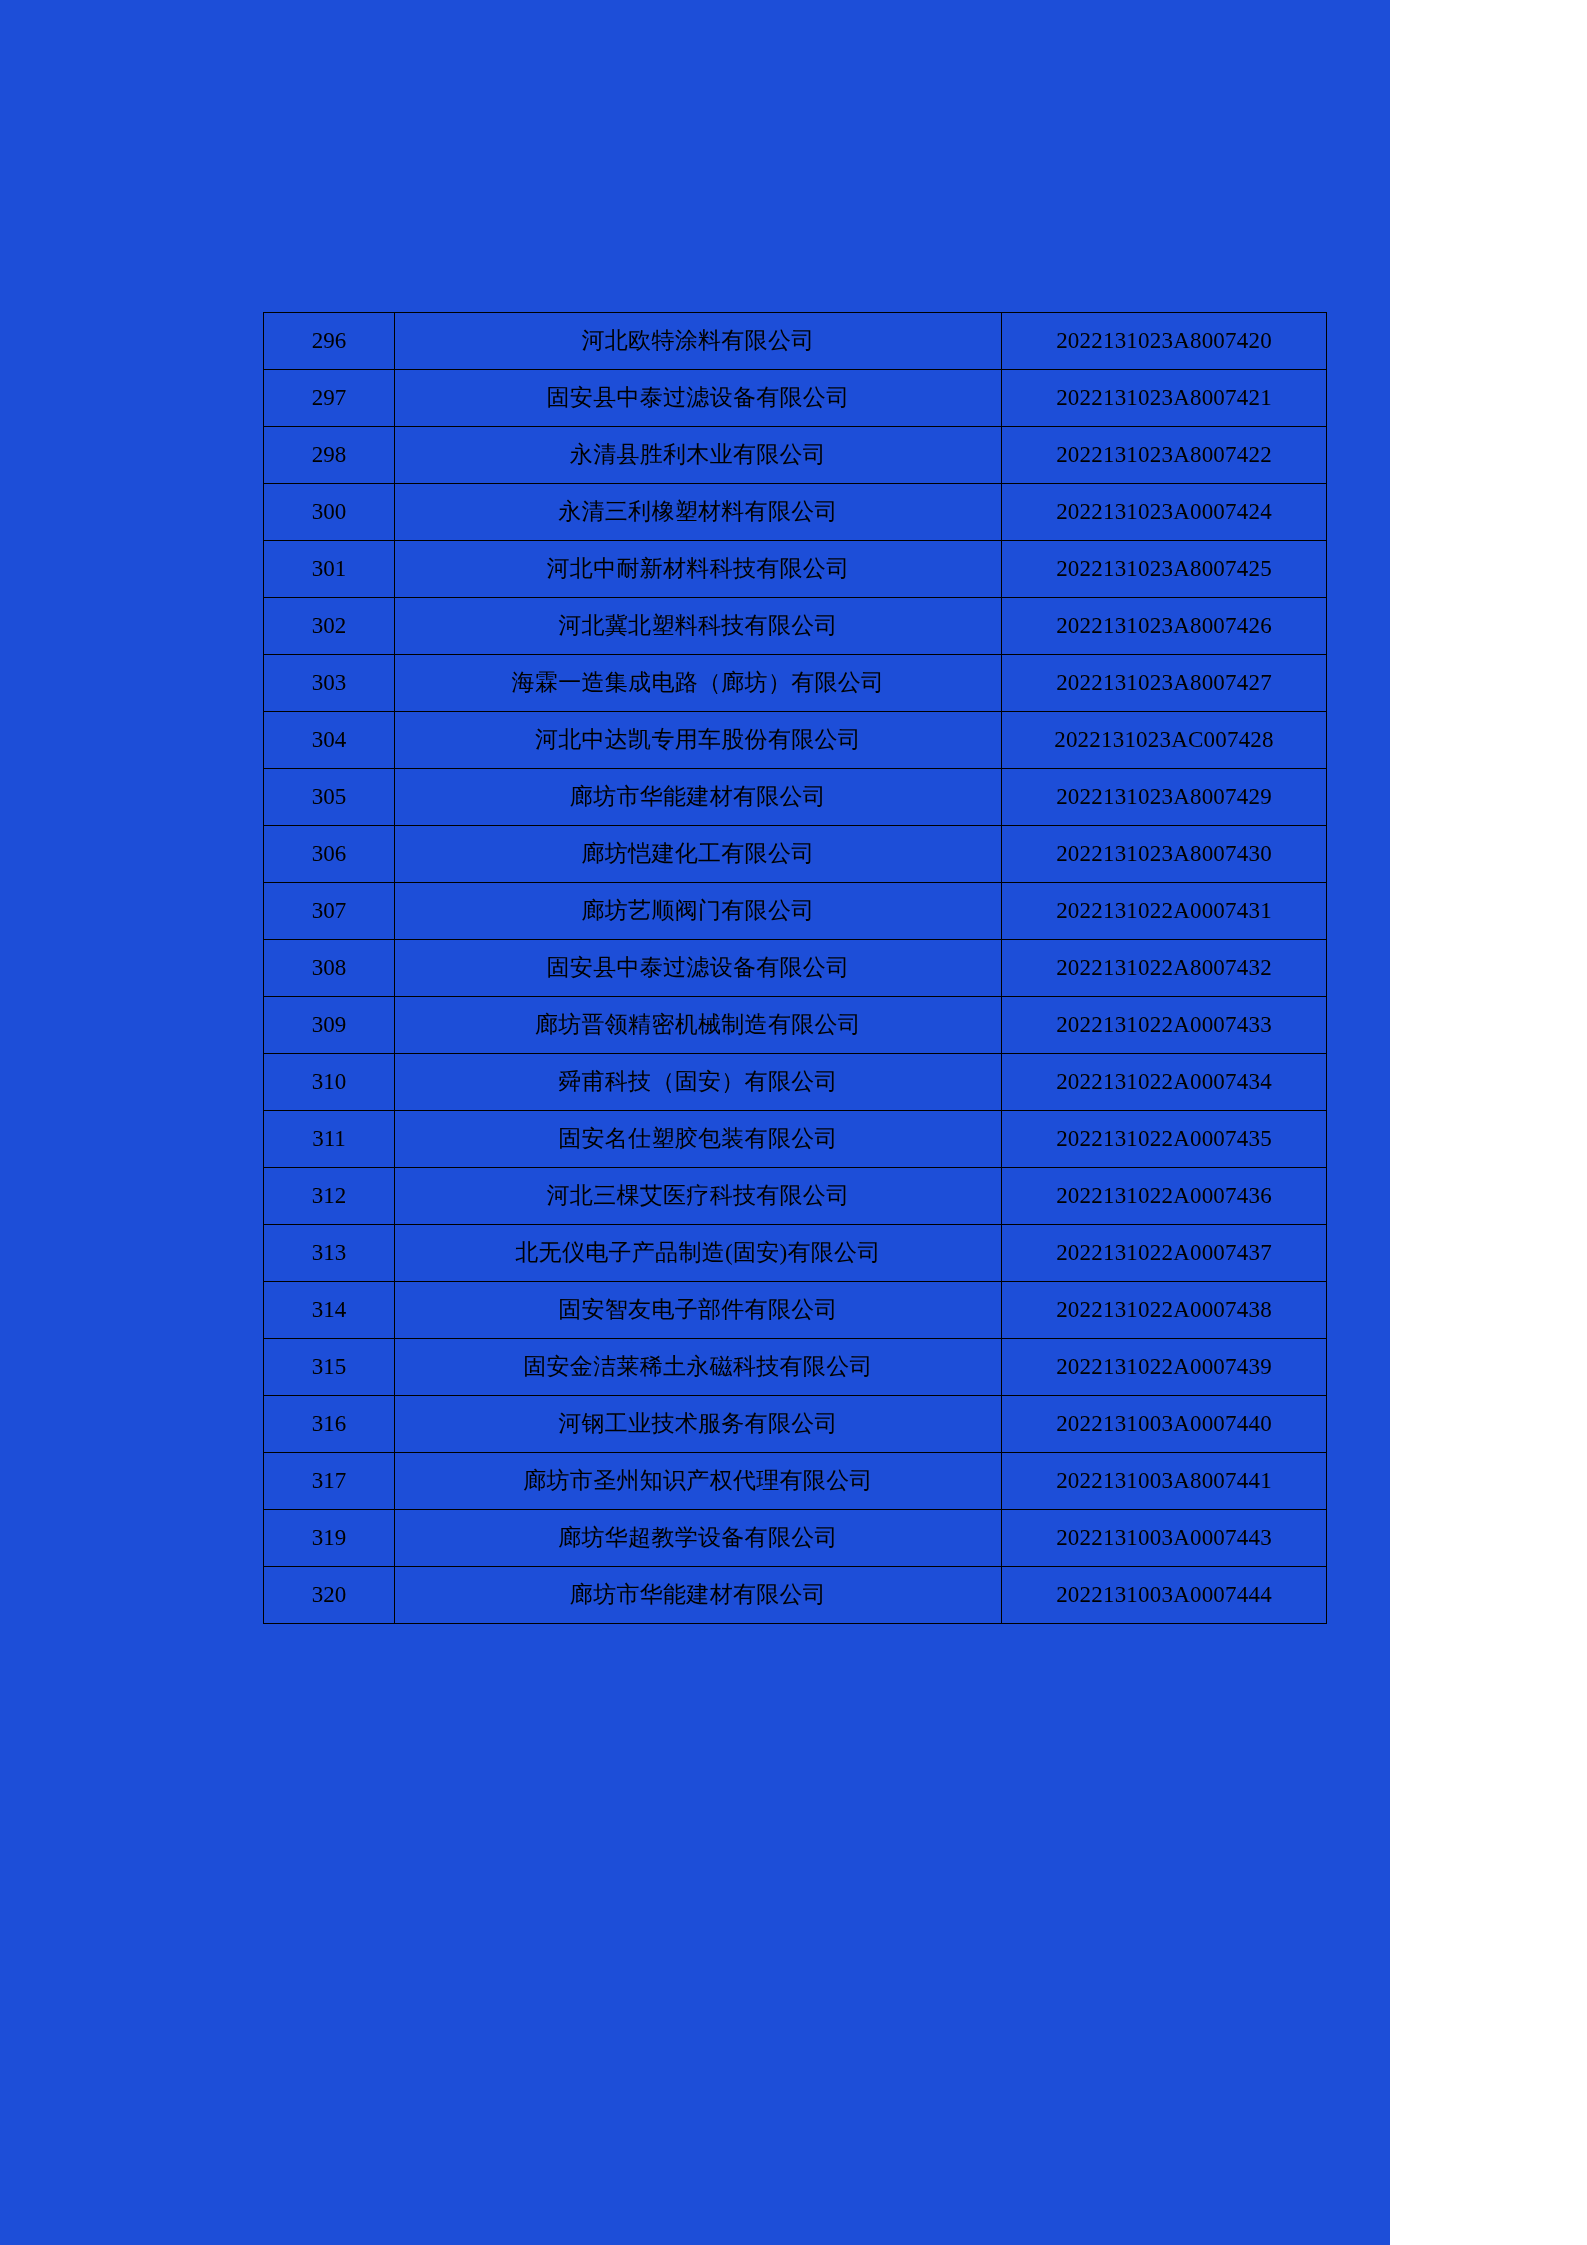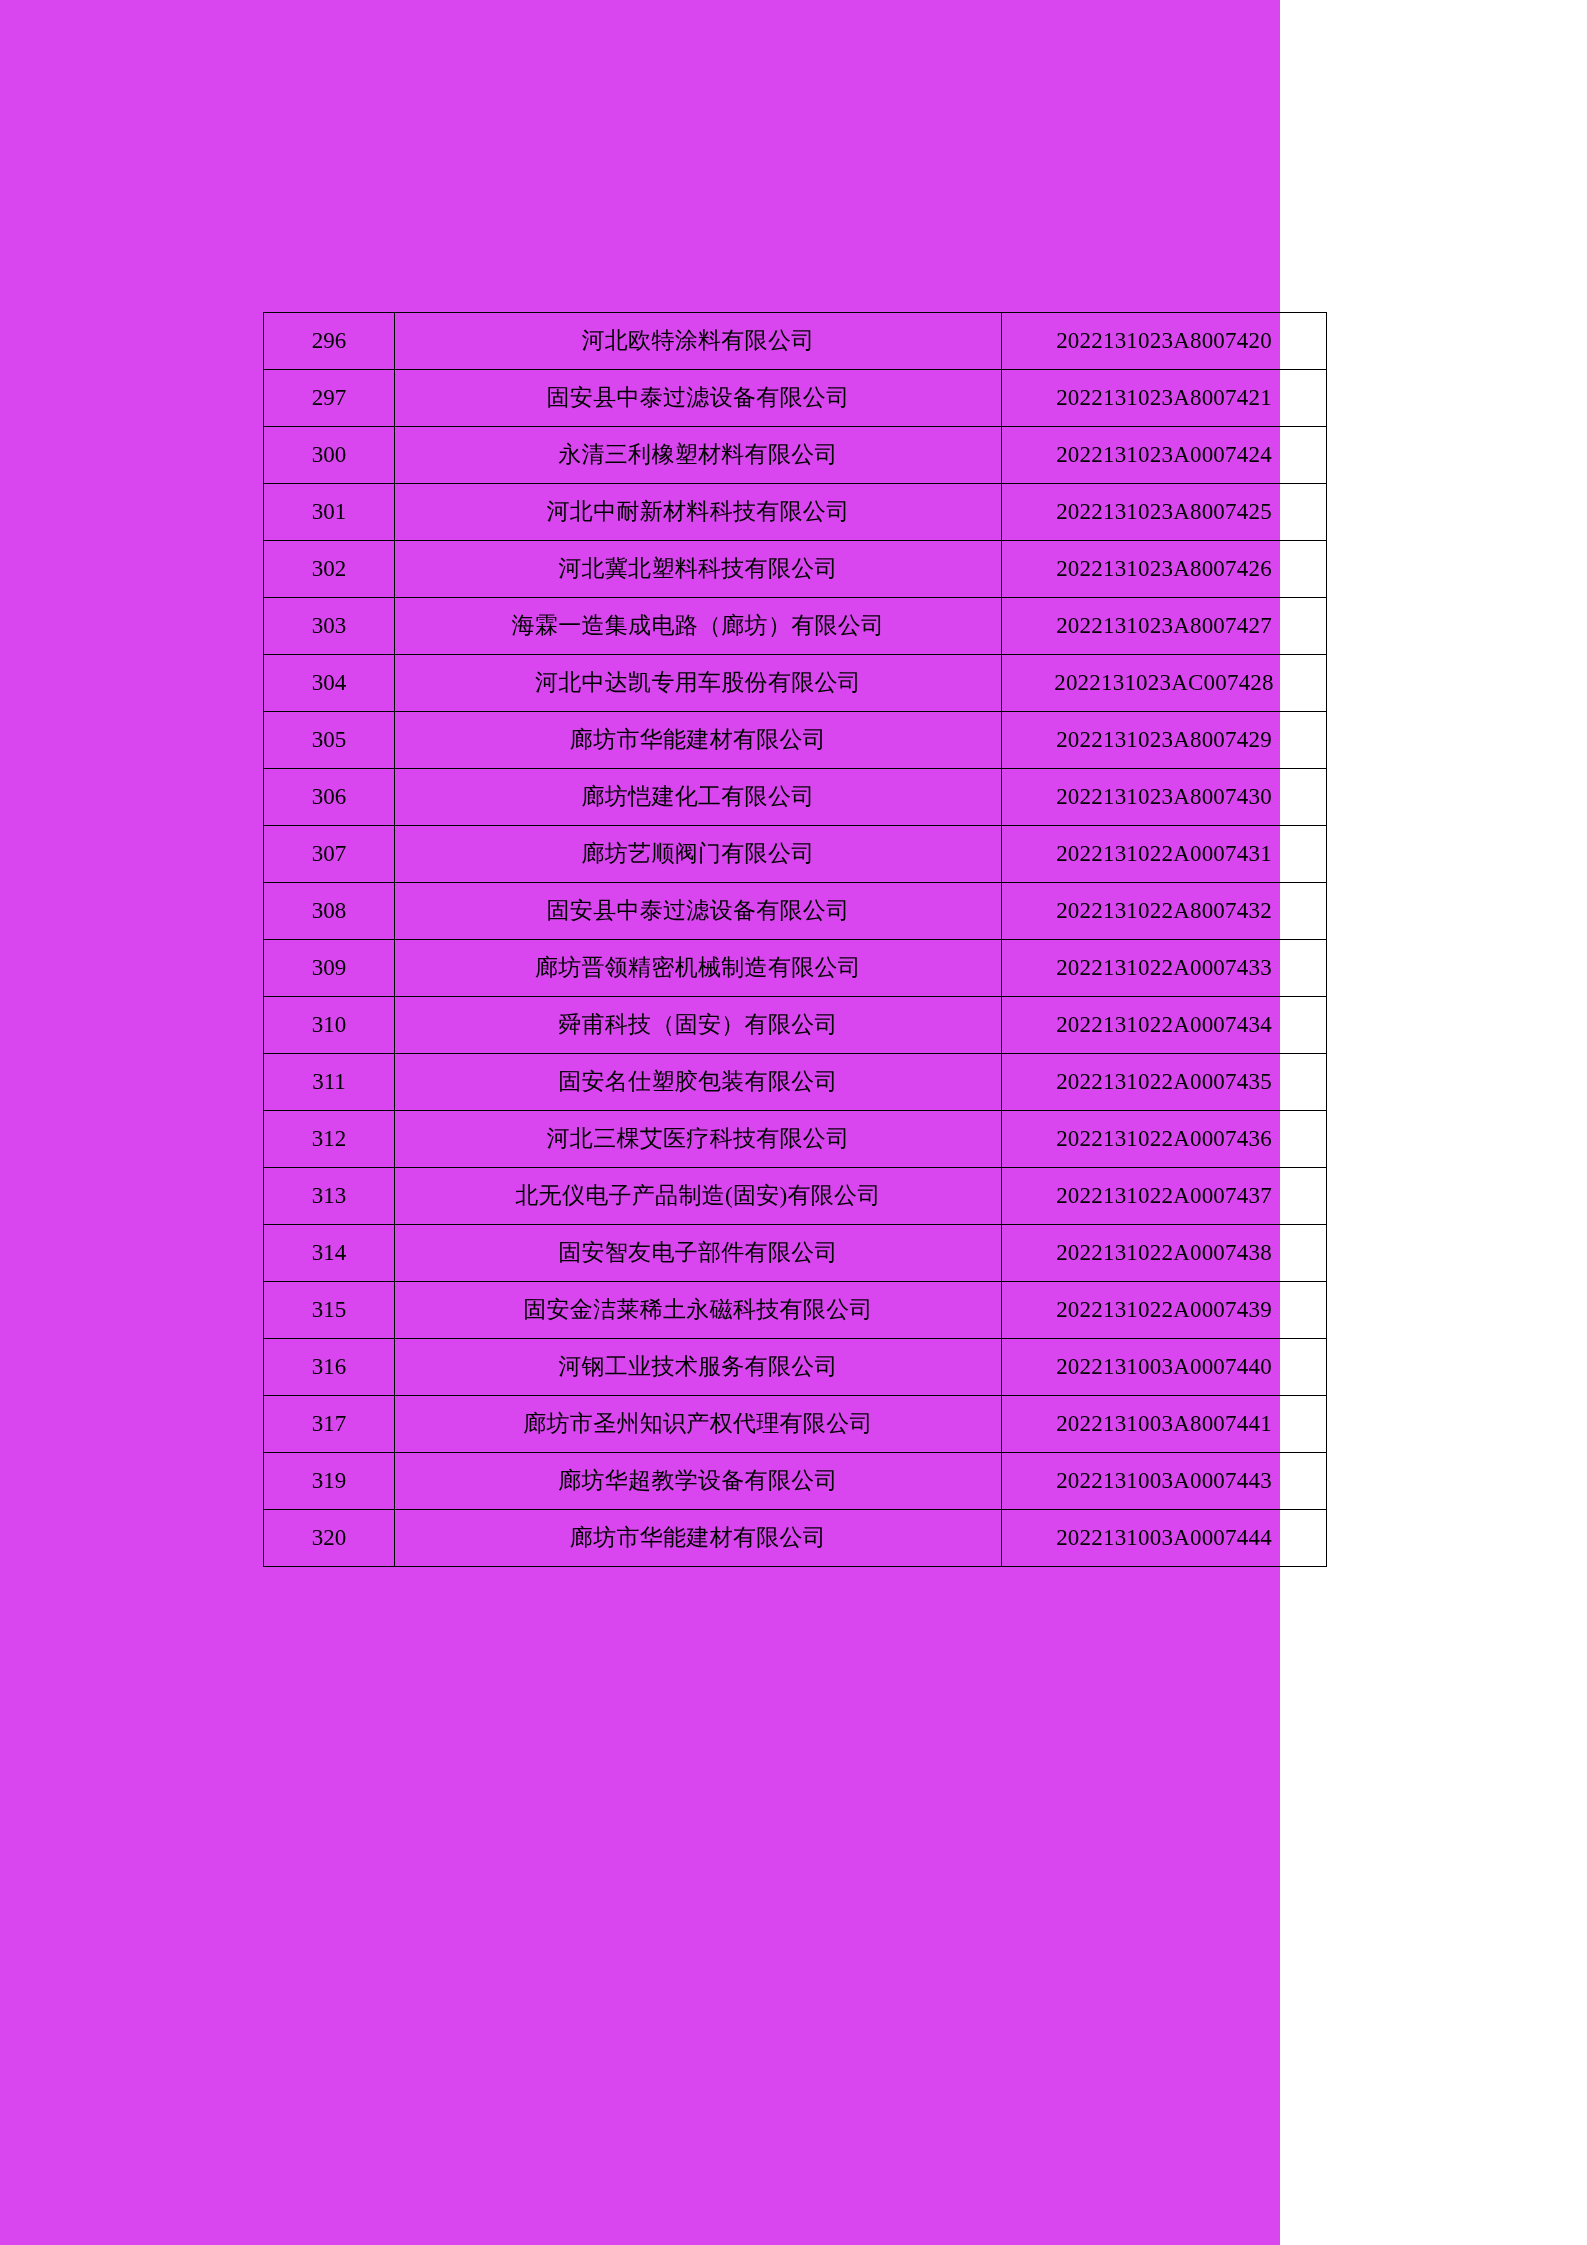--- a/index.html
+++ b/index.html
@@ -11,23 +11,23 @@
     width: 1587px;
     height: 2245px;
     font-family: "Liberation Serif", "DejaVu Serif", serif;
     color: #000000;
     position: relative;
   }
   .page {
     position: absolute;
     left: 0;
     top: 0;
-    width: 1280px;
+    width: 1390px;
     height: 2245px;
-    background: #d946ef;
+    background: #1d4ed8;
   }
   .table-wrap {
     position: absolute;
     left: 263px;
     top: 312px;
     width: 1063px;
   }
   table.doc-table {
     border-collapse: collapse;
     width: 1063px;
@@ -74,20 +74,25 @@
       <tbody>
           <tr>
             <td class="cell-index">296</td>
             <td class="cell-name">河北欧特涂料有限公司</td>
             <td class="cell-code">2022131023A8007420</td>
           </tr>
           <tr>
             <td class="cell-index">297</td>
             <td class="cell-name">固安县中泰过滤设备有限公司</td>
             <td class="cell-code">2022131023A8007421</td>
+          </tr>
+          <tr>
+            <td class="cell-index">298</td>
+            <td class="cell-name">永清县胜利木业有限公司</td>
+            <td class="cell-code">2022131023A8007422</td>
           </tr>
           <tr>
             <td class="cell-index">300</td>
             <td class="cell-name">永清三利橡塑材料有限公司</td>
             <td class="cell-code">2022131023A0007424</td>
           </tr>
           <tr>
             <td class="cell-index">301</td>
             <td class="cell-name">河北中耐新材料科技有限公司</td>
             <td class="cell-code">2022131023A8007425</td>

